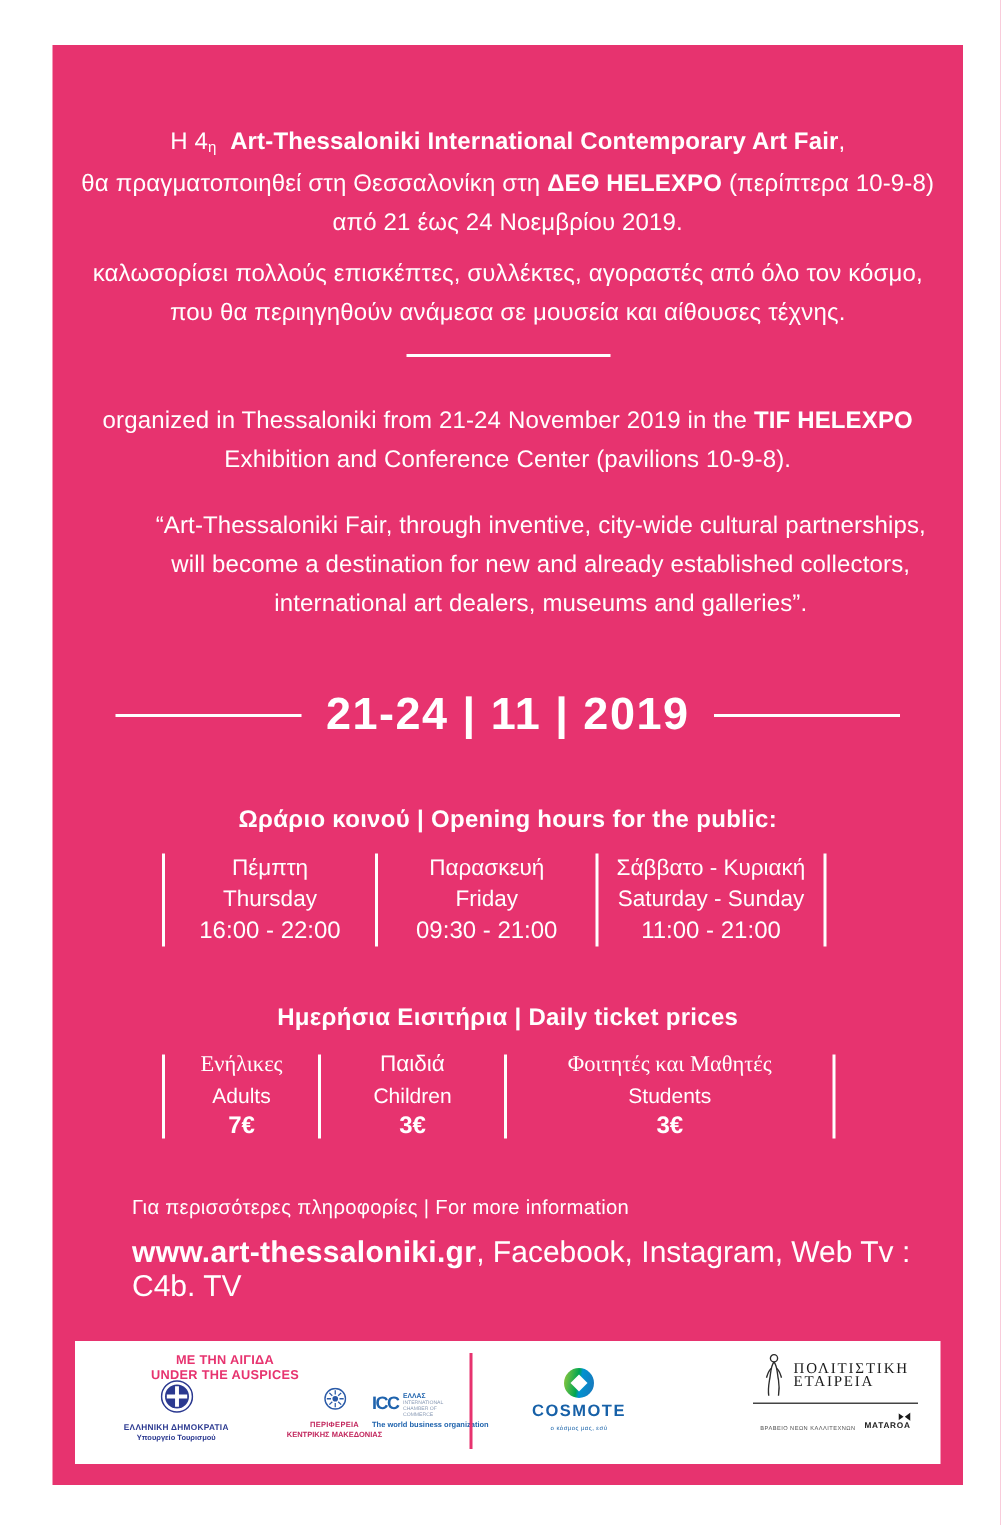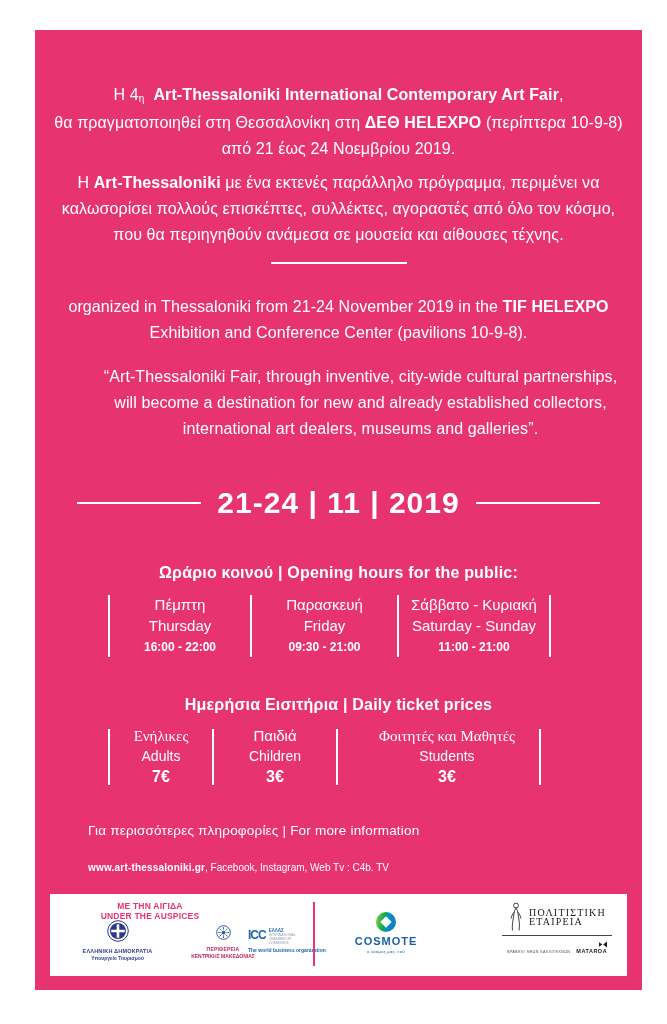--- a/index.html
+++ b/index.html
@@ -23,33 +23,33 @@
   .date-text{font-size:30px;font-weight:bold;letter-spacing:1px;margin:0 16px;white-space:nowrap;}
   
   .section-heading{margin-top:44px;font-size:16px;font-weight:bold;letter-spacing:.2px;}
   .cols-row{display:flex;align-items:center;margin-left:73px;margin-top:12px;}
   .vbar{width:2px;background:#fff;}
   .hours-row .vbar{height:62px;}
   .hours-col{text-align:center;}
   .hc0{width:140px;} .hc1{width:145px;} .hc2{width:150px;}
   .day-el{font-size:15px;line-height:21px;}
   .day-en{font-size:15px;line-height:21px;}
-  .hours-val{font-size:12px;font-weight:bold;line-height:22px;}
+  .hours-val{font-size:16px;font-weight:normal;line-height:22px;}
   
   .tickets-heading{margin-top:38px;font-size:16px;font-weight:bold;letter-spacing:.2px;}
   .tickets-row .vbar{height:56px;}
-  .tc0{width:102px;} .tc1{width:122px;} .tc2{width:184px;margin-left:17px;}
+  .tc0{width:102px;} .tc1{width:122px;} .tc2{width:217px;}
   .tlabel-el{font-size:15px;line-height:20px;}
   .tlabel-serif{font-family:"Liberation Serif",serif;}
   .tlabel-en{font-size:14px;line-height:20px;}
   .tprice{font-size:16px;font-weight:bold;line-height:21px;}
   
   .info{margin-top:36px;text-align:left;padding-left:53px;}
   .info-line1{font-size:13.5px;letter-spacing:.2px;}
-  .info-line2{font-size:10px;margin-top:24px;}
+  .info-line2{font-size:20px;margin-top:12px;}
   .info-line2 b{letter-spacing:.2px;}
   
   .footer{position:absolute;left:15px;bottom:14px;width:577px;height:82px;background:#fff;color:#1a1a1a;}
   .auspices{position:absolute;left:0;top:7px;width:200px;text-align:center;
             color:#E7336F;font-weight:bold;font-size:8.5px;line-height:10px;letter-spacing:.2px;}
   .logo{position:absolute;text-align:center;}
   .gov{left:15px;top:26px;width:105px;}
   .gov-l1{font-size:5.5px;font-weight:bold;color:#2B3990;margin-top:2px;letter-spacing:.2px;}
   .gov-l2{font-size:5px;font-weight:bold;color:#2B3990;margin-top:1px;}
   .region{left:127px;top:31px;width:92px;}
@@ -85,21 +85,20 @@
 
 <div class="pink">
 
   <div class="para p1">
     <div class="line"><span>Η 4</span><sub class="small">η</sub>&nbsp; <b>Art-Thessaloniki International Contemporary Art Fair</b><span>,</span></div>
     <div class="line"><span>θα πραγματοποιηθεί στη Θεσσαλονίκη στη </span><b>ΔΕΘ HELEXPO</b><span> (περίπτερα 10-9-8)</span></div>
     <div class="line">από 21 έως 24 Νοεμβρίου 2019.</div>
   </div>
 
   <div class="para p2">
-    <div class="line"><span>Η </span><b>Art-Thessaloniki</b><span> με ένα εκτενές παράλληλο πρόγραμμα, περιμένει να</span></div>
     <div class="line">καλωσορίσει πολλούς επισκέπτες, συλλέκτες, αγοραστές από όλο τον κόσμο,</div>
     <div class="line">που θα περιηγηθούν ανάμεσα σε μουσεία και αίθουσες τέχνης.</div>
   </div>
 
   <div class="divider"></div>
 
   <div class="para p3">
     <div class="line"><span>organized in Thessaloniki from 21-24 November 2019 in the </span><b>TIF HELEXPO</b></div>
     <div class="line">Exhibition and Conference Center (pavilions 10-9-8).</div>
   </div>

